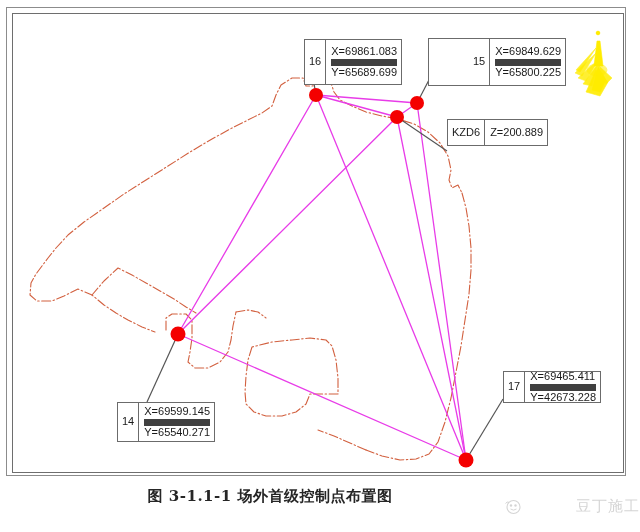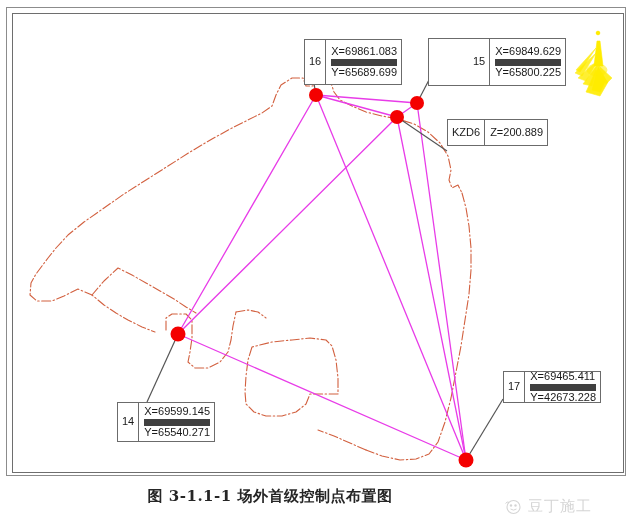--- a/index.html
+++ b/index.html
@@ -117,20 +117,21 @@
     display: flex;
     align-items: center;
     gap: 5px;
     opacity: 0.42;
   }
   #watermark .wm-text {
     font-family: "DejaVu Sans", sans-serif;
     font-size: 15px;
     color: #9a9a9a;
     letter-spacing: 1px;
+    margin-left: 48px;
   }
 </style>
 </head>
 <body>
 
 <div id="page">
 
   <div id="frame-outer"></div>
   <div id="frame-inner"></div>
 

